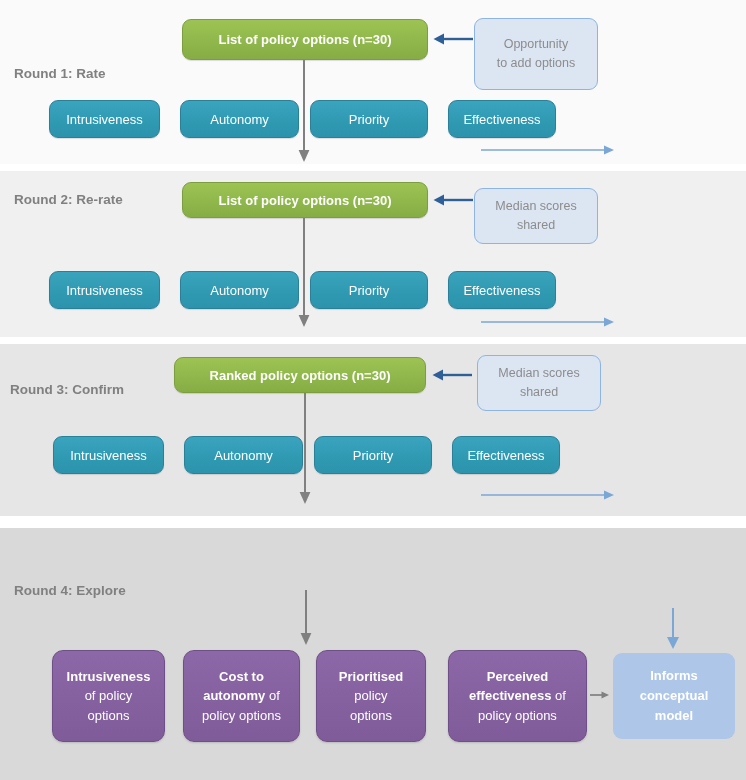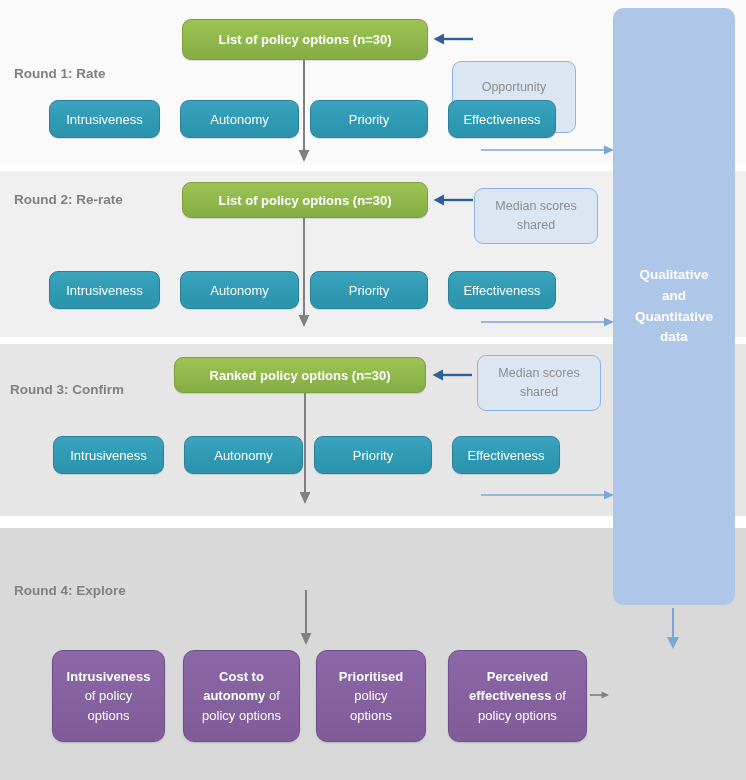--- a/index.html
+++ b/index.html
@@ -88,34 +88,26 @@
 </head>
 <body>
 
 <div id="canvas">
 
   <div class="band band-1"></div>
   <div class="band band-2"></div>
   <div class="band band-3"></div>
   <div class="band band-4"></div>
 
-  <div class="side-panel">
-    <div class="lines">
-      <div>Qualitative</div>
-      <div>and</div>
-      <div>Quantitative</div>
-      <div>data</div>
-    </div>
-  </div>
 
   <div class="round-label" style="left:14px;top:66px;">Round 1: Rate</div>
 
   <div class="box green" style="left:182px;top:19px;width:246px;height:41px;">List of policy options (n=30)</div>
 
-  <div class="box lightblue-note" style="left:452px;top:18px;width:124px;height:72px;margin-top:43px;">
+  <div class="box lightblue-note" style="left:474px;top:18px;width:124px;height:72px;">
     <div>
       <div>Opportunity</div>
       <div>to add options</div>
     </div>
   </div>
 
   <div class="arrow" style="left:432px;top:31px;">
     <svg width="42" height="16" viewBox="0 0 42 16">
       <line x1="41" y1="8" x2="10" y2="8" stroke="#2e5f96" stroke-width="2.4"></line>
       <path d="M1.5,8 L12,2.5 L12,13.5 Z" fill="#2e5f96"></path>
@@ -266,14 +258,21 @@
     </svg>
   </div>
 
   <div class="arrow" style="left:664px;top:608px;">
     <svg width="18" height="42" viewBox="0 0 18 42">
       <line x1="9" y1="0" x2="9" y2="31" stroke="#7ba7d7" stroke-width="2"></line>
       <path d="M9,41 L3,29 L15,29 Z" fill="#7ba7d7"></path>
     </svg>
   </div>
 
+  <div class="box informs" style="left:613px;top:653px;width:122px;height:86px;">
+    <div>
+      <div>Informs</div>
+      <div>conceptual</div>
+      <div>model</div>
+    </div>
+  </div>
 
 </div>
 
 </body></html>

